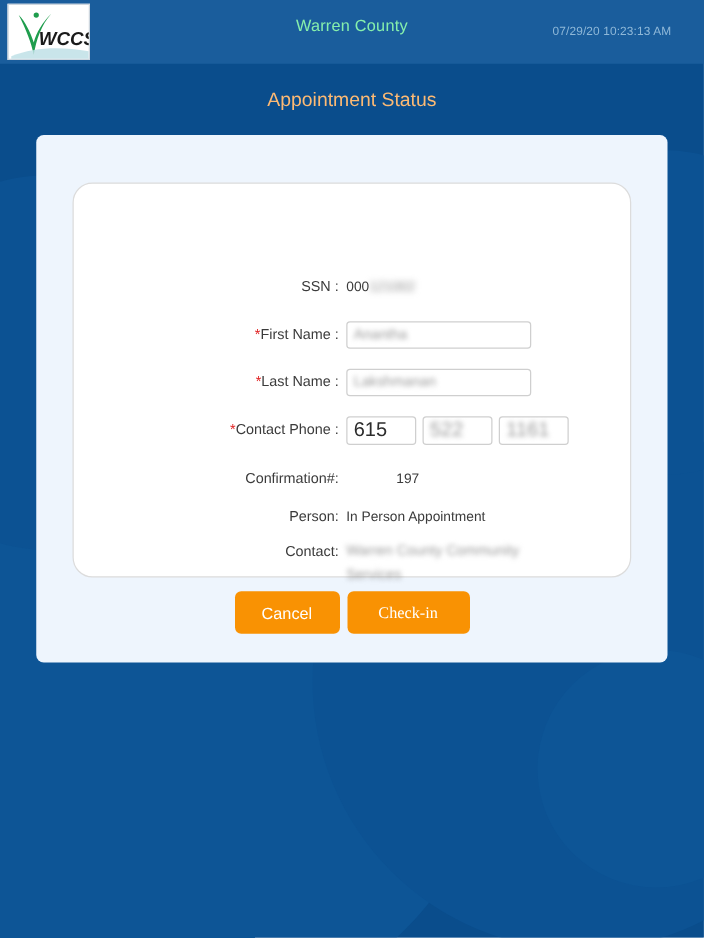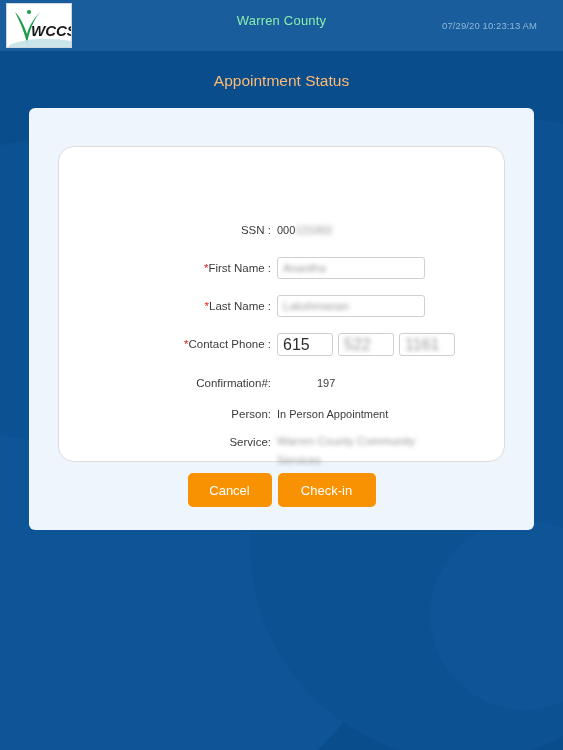--- a/index.html
+++ b/index.html
@@ -200,21 +200,21 @@
     border: none;
     border-radius: 5px;
     background: #f99203;
     color: #ffffff;
     font-family: "Liberation Sans", sans-serif;
     font-size: 13px;
     cursor: pointer;
     padding: 0 22px;
   }
   #cancel-button  { width: 84px; padding: 0; }
-  #checkin-button { width: 98px; padding: 0; }
+  #checkin-button { width: 98px; padding: 0; font-family: Liberation Serif, serif; }
 </style>
 </head>
 <body>
 
 <div id="app-background">
   <div class="bg-circle c1"></div>
   <div class="bg-circle c2"></div>
   <div class="bg-circle c3"></div>
   <div class="bg-circle c4"></div>
   <div class="bg-circle c5"></div>
@@ -287,21 +287,21 @@
       <div class="row-label">Confirmation#:</div>
       <div class="row-value">197</div>
     </div>
 
     <div class="form-row" id="row-service">
       <div class="row-label">Person:</div>
       <div class="row-value">In Person Appointment</div>
     </div>
 
     <div class="form-row" id="row-location">
-      <div class="row-label">Service:</div>
+      <div class="row-label">Contact:</div>
       <div id="location-value" class="blurred">Warren County Community Services</div>
     </div>
 
   </div>
 
   <div id="button-bar">
     <button class="action-button" id="cancel-button">Cancel</button>
     <button class="action-button" id="checkin-button">Check-in</button>
   </div>
 

